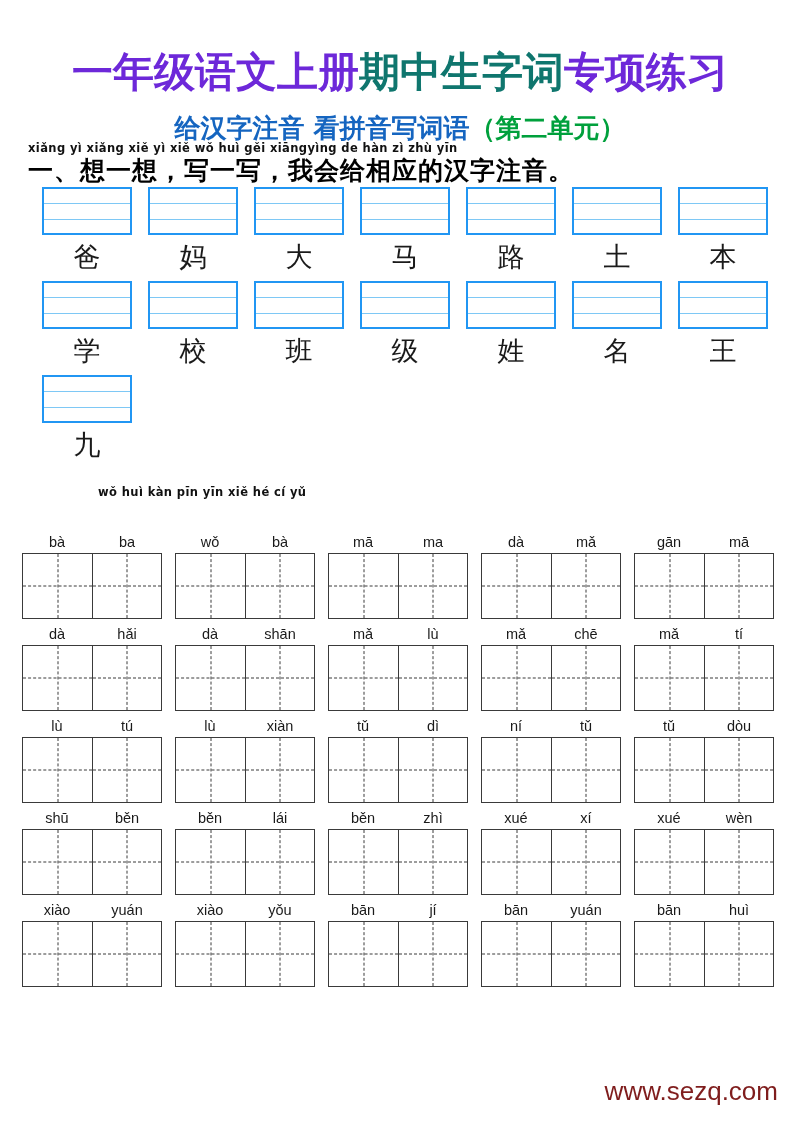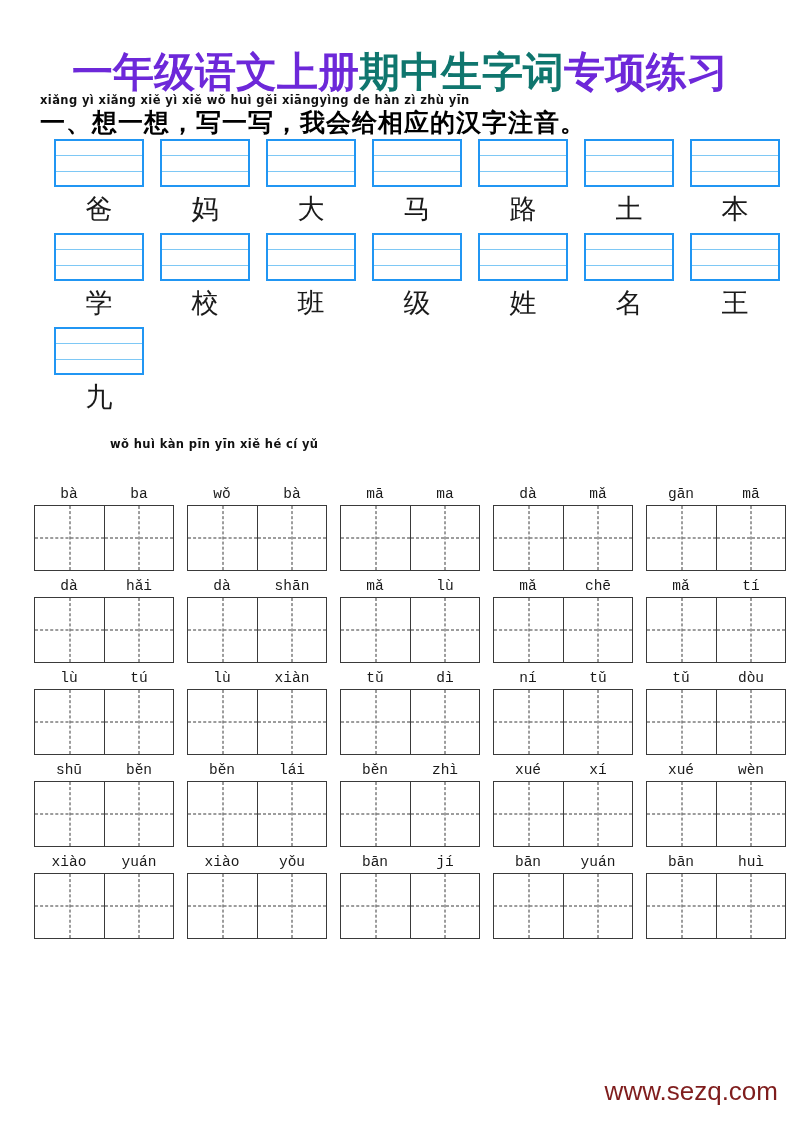--- a/index.html
+++ b/index.html
@@ -48,21 +48,20 @@
     margin: 0;
     padding-top: 22px;
     white-space: nowrap;
   }
   .title-sub .seg-blue { color: #1565c0; }
   .title-sub .seg-green { color: #00a03c; }
 
   
   .section {
     position: relative;
-    padding-left: 12px;
   }
   .sec-head {
     position: relative;
     height: 46px;
     margin-left: 28px;
   }
   .sec-head-pinyin {
     position: absolute;
     top: 0;
     left: 0;
@@ -139,21 +138,21 @@
     width: 140px;
     margin-right: 13px;
     display: flex;
   }
   .wgroup-last { margin-right: 0; }
   .p-syl {
     width: 70px;
     text-align: center;
     font-size: 14.5px;
     color: #1a1a1a;
-    font-family: Liberation Mono, monospace;
+    font-family: Liberation Sans, sans-serif;
     line-height: 22px;
     white-space: nowrap;
   }
   .tzg {
     width: 140px;
     height: 66px;
     box-sizing: border-box;
     border: 1.6px solid #3a3a3a;
     display: flex;
     position: relative;
@@ -199,20 +198,23 @@
 </style>
 </head>
 <body>
 
 <div class="page">
 
   <h1 class="title-main">
     <span class="seg-black">一年级语文上册</span><span class="seg-red">期中生字词</span><span class="seg-black">专项练习</span>
   </h1>
 
+  <h2 class="title-sub">
+    <span class="seg-blue">给汉字注音 看拼音写词语</span><span class="seg-green">（</span><span class="seg-green">第二单元</span><span class="seg-green">）</span>
+  </h2>
 
   <div class="section">
     <div class="sec-head">
       <div class="sec-head-pinyin">xiǎng yì xiǎng      xiě yì xiě      wǒ huì gěi xiāngyìng de hàn zì zhù yīn</div>
       <div class="sec-head-text">一、想一想，写一写，我会给相应的汉字注音。</div>
     </div>
 
     <div id="s1-rows">
         <div class="pin-row">
           <div class="pin-cell">

